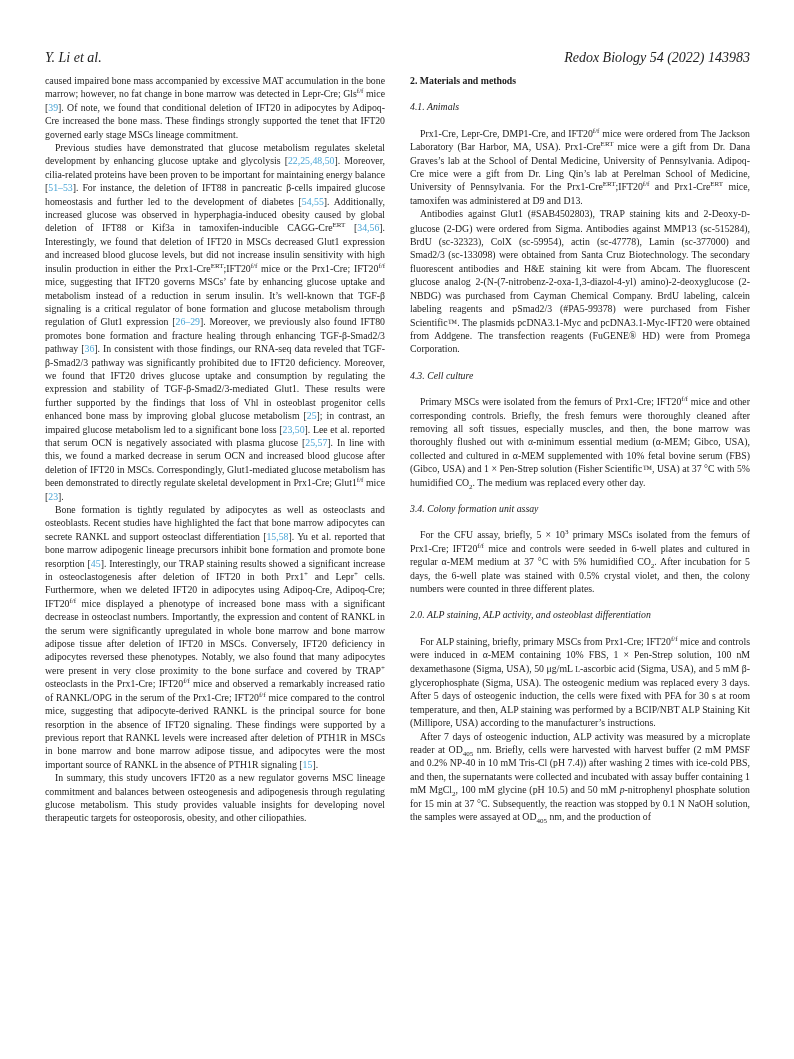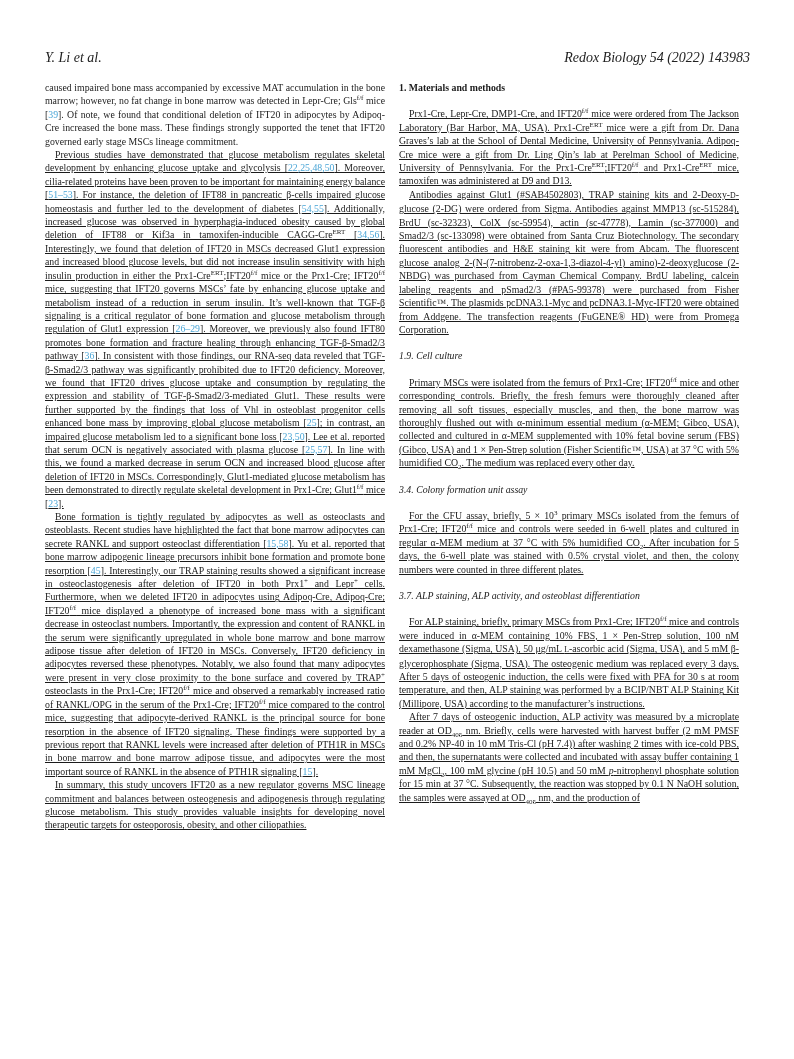--- a/index.html
+++ b/index.html
@@ -2,24 +2,24 @@
 <html lang="en" style="--cite: #4aa5d6;"><head>
 <meta charset="utf-8">
 <style>
   html,body{margin:0;padding:0;background:#ffffff;}
   .page{
     position:relative;width:794px;height:1059px;background:#fff;box-sizing:border-box;
     padding:50px 44px 0 45px;
     font-family:"Liberation Serif","DejaVu Serif",serif;color:#1b1b1b;overflow:hidden;
   }
   .header{display:flex;justify-content:space-between;font-style:italic;font-size:14px;color:#222;}
-  .columns{display:flex;gap:14px;margin-top:15px;}
+  .columns{display:flex;gap:25px;margin-top:8px;}
   .col{width:340px;font-size:9.8px;line-height:13.4px;text-align:justify;hyphens:auto;-webkit-hyphens:auto;}
   .para{margin:0;}
-  .para.indent{text-indent:10px;text-decoration:underline;}
+  .para.indent{text-indent:10px;}
   .sec-heading{font-size:9.8px;font-weight:bold;margin:0 0 13px 0;line-height:13.4px;}
   .sub-heading{font-size:9.8px;font-style:italic;font-weight:normal;margin:13px 0;line-height:13.4px;}
   .cite{color:var(--cite,#4aa5d6);}
   sup,sub{font-size:7px;line-height:0;}
   .sc{font-size:7.8px;}
   .it{font-style:italic;}
   .pagenum{position:absolute;left:0;right:0;bottom:32px;text-align:center;font-size:8.2px;color:#333;}
 </style>
 </head>
 <body>
@@ -30,25 +30,26 @@
     <span>Redox Biology 54 (2022) 143983</span>
   </div>
   <div class="columns">
     <div class="col" id="left-col">
         <p class="para">caused impaired bone mass accompanied by excessive MAT accumulation in the bone marrow; however, no fat change in bone marrow was detected in Lepr-Cre; Gls<sup>f/f</sup> mice [<span class="cite">39</span>]. Of note, we found that conditional deletion of IFT20 in adipocytes by Adipoq-Cre increased the bone mass. These findings strongly supported the tenet that IFT20 governed early stage MSCs lineage commitment.</p>
         <p class="para indent">Previous studies have demonstrated that glucose metabolism regulates skeletal development by enhancing glucose uptake and glycolysis [<span class="cite">22,25,48,50</span>]. Moreover, cilia-related proteins have been proven to be important for maintaining energy balance [<span class="cite">51–53</span>]. For instance, the deletion of IFT88 in pancreatic β-cells impaired glucose homeostasis and further led to the development of diabetes [<span class="cite">54,55</span>]. Additionally, increased glucose was observed in hyperphagia-induced obesity caused by global deletion of IFT88 or Kif3a in tamoxifen-inducible CAGG-Cre<sup>ERT</sup> [<span class="cite">34,56</span>]. Interestingly, we found that deletion of IFT20 in MSCs decreased Glut1 expression and increased blood glucose levels, but did not increase insulin sensitivity with high insulin production in either the Prx1-Cre<sup>ERT</sup>;IFT20<sup>f/f</sup> mice or the Prx1-Cre; IFT20<sup>f/f</sup> mice, suggesting that IFT20 governs MSCs’ fate by enhancing glucose uptake and metabolism instead of a reduction in serum insulin. It’s well-known that TGF-β signaling is a critical regulator of bone formation and glucose metabolism through regulation of Glut1 expression [<span class="cite">26–29</span>]. Moreover, we previously also found IFT80 promotes bone formation and fracture healing through enhancing TGF-β-Smad2/3 pathway [<span class="cite">36</span>]. In consistent with those findings, our RNA-seq data reveled that TGF-β-Smad2/3 pathway was significantly prohibited due to IFT20 deficiency. Moreover, we found that IFT20 drives glucose uptake and consumption by regulating the expression and stability of TGF-β-Smad2/3-mediated Glut1. These results were further supported by the findings that loss of Vhl in osteoblast progenitor cells enhanced bone mass by improving global glucose metabolism [<span class="cite">25</span>]; in contrast, an impaired glucose metabolism led to a significant bone loss [<span class="cite">23,50</span>]. Lee et al. reported that serum OCN is negatively associated with plasma glucose [<span class="cite">25,57</span>]. In line with this, we found a marked decrease in serum OCN and increased blood glucose after deletion of IFT20 in MSCs. Correspondingly, Glut1-mediated glucose metabolism has been demonstrated to directly regulate skeletal development in Prx1-Cre; Glut1<sup>f/f</sup> mice [<span class="cite">23</span>].</p>
         <p class="para indent">Bone formation is tightly regulated by adipocytes as well as osteoclasts and osteoblasts. Recent studies have highlighted the fact that bone marrow adipocytes can secrete RANKL and support osteoclast differentiation [<span class="cite">15,58</span>]. Yu et al. reported that bone marrow adipogenic lineage precursors inhibit bone formation and promote bone resorption [<span class="cite">45</span>]. Interestingly, our TRAP staining results showed a significant increase in osteoclastogenesis after deletion of IFT20 in both Prx1<sup>+</sup> and Lepr<sup>+</sup> cells. Furthermore, when we deleted IFT20 in adipocytes using Adipoq-Cre, Adipoq-Cre; IFT20<sup>f/f</sup> mice displayed a phenotype of increased bone mass with a significant decrease in osteoclast numbers. Importantly, the expression and content of RANKL in the serum were significantly upregulated in whole bone marrow and bone marrow adipose tissue after deletion of IFT20 in MSCs. Conversely, IFT20 deficiency in adipocytes reversed these phenotypes. Notably, we also found that many adipocytes were present in very close proximity to the bone surface and covered by TRAP<sup>+</sup> osteoclasts in the Prx1-Cre; IFT20<sup>f/f</sup> mice and observed a remarkably increased ratio of RANKL/OPG in the serum of the Prx1-Cre; IFT20<sup>f/f</sup> mice compared to the control mice, suggesting that adipocyte-derived RANKL is the principal source for bone resorption in the absence of IFT20 signaling. These findings were supported by a previous report that RANKL levels were increased after deletion of PTH1R in MSCs in bone marrow and bone marrow adipose tissue, and adipocytes were the most important source of RANKL in the absence of PTH1R signaling [<span class="cite">15</span>].</p>
         <p class="para indent">In summary, this study uncovers IFT20 as a new regulator governs MSC lineage commitment and balances between osteogenesis and adipogenesis through regulating glucose metabolism. This study provides valuable insights for developing novel therapeutic targets for osteoporosis, obesity, and other ciliopathies.</p>
       </div>
     <div class="col" id="right-col">
-        <h2 class="sec-heading">1. Materials and methods</h2>
+        <h2 class="sec-heading">2. Materials and methods</h2>
+        <h3 class="sub-heading">4.1. Animals</h3>
         <p class="para indent">Prx1-Cre, Lepr-Cre, DMP1-Cre, and IFT20<sup>f/f</sup> mice were ordered from The Jackson Laboratory (Bar Harbor, MA, USA). Prx1-Cre<sup>ERT</sup> mice were a gift from Dr. Dana Graves’s lab at the School of Dental Medicine, University of Pennsylvania. Adipoq-Cre mice were a gift from Dr. Ling Qin’s lab at Perelman School of Medicine, University of Pennsylvania. For the Prx1-Cre<sup>ERT</sup>;IFT20<sup>f/f</sup> and Prx1-Cre<sup>ERT</sup> mice, tamoxifen was administered at D9 and D13.</p>
         <p class="para indent">Antibodies against Glut1 (#SAB4502803), TRAP staining kits and 2-Deoxy-<span class="sc">D</span>-glucose (2-DG) were ordered from Sigma. Antibodies against MMP13 (sc-515284), BrdU (sc-32323), ColX (sc-59954), actin (sc-47778), Lamin (sc-377000) and Smad2/3 (sc-133098) were obtained from Santa Cruz Biotechnology. The secondary fluorescent antibodies and H&amp;E staining kit were from Abcam. The fluorescent glucose analog 2-(N-(7-nitrobenz-2-oxa-1,3-diazol-4-yl) amino)-2-deoxyglucose (2-NBDG) was purchased from Cayman Chemical Company. BrdU labeling, calcein labeling reagents and pSmad2/3 (#PA5-99378) were purchased from Fisher Scientific™. The plasmids pcDNA3.1-Myc and pcDNA3.1-Myc-IFT20 were obtained from Addgene. The transfection reagents (FuGENE® HD) were from Promega Corporation.</p>
-        <h3 class="sub-heading">1.9. Cell culture</h3>
+        <h3 class="sub-heading">4.3. Cell culture</h3>
         <p class="para indent">Primary MSCs were isolated from the femurs of Prx1-Cre; IFT20<sup>f/f</sup> mice and other corresponding controls. Briefly, the fresh femurs were thoroughly cleaned after removing all soft tissues, especially muscles, and then, the bone marrow was thoroughly flushed out with α-minimum essential medium (α-MEM; Gibco, USA), collected and cultured in α-MEM supplemented with 10% fetal bovine serum (FBS) (Gibco, USA) and 1 × Pen-Strep solution (Fisher Scientific™, USA) at 37 °C with 5% humidified CO<sub>2</sub>. The medium was replaced every other day.</p>
         <h3 class="sub-heading">3.4. Colony formation unit assay</h3>
         <p class="para indent">For the CFU assay, briefly, 5 × 10<sup>3</sup> primary MSCs isolated from the femurs of Prx1-Cre; IFT20<sup>f/f</sup> mice and controls were seeded in 6-well plates and cultured in regular α-MEM medium at 37 °C with 5% humidified CO<sub>2</sub>. After incubation for 5 days, the 6-well plate was stained with 0.5% crystal violet, and then, the colony numbers were counted in three different plates.</p>
-        <h3 class="sub-heading">3.7. ALP staining, ALP activity, and osteoblast differentiation</h3>
+        <h3 class="sub-heading">2.0. ALP staining, ALP activity, and osteoblast differentiation</h3>
         <p class="para indent">For ALP staining, briefly, primary MSCs from Prx1-Cre; IFT20<sup>f/f</sup> mice and controls were induced in α-MEM containing 10% FBS, 1 × Pen-Strep solution, 100 nM dexamethasone (Sigma, USA), 50 μg/mL <span class="sc">L</span>-ascorbic acid (Sigma, USA), and 5 mM β-glycerophosphate (Sigma, USA). The osteogenic medium was replaced every 3 days. After 5 days of osteogenic induction, the cells were fixed with PFA for 30 s at room temperature, and then, ALP staining was performed by a BCIP/NBT ALP Staining Kit (Millipore, USA) according to the manufacturer’s instructions.</p>
         <p class="para indent">After 7 days of osteogenic induction, ALP activity was measured by a microplate reader at OD<sub>405</sub> nm. Briefly, cells were harvested with harvest buffer (2 mM PMSF and 0.2% NP-40 in 10 mM Tris-Cl (pH 7.4)) after washing 2 times with ice-cold PBS, and then, the supernatants were collected and incubated with assay buffer containing 1 mM MgCl<sub>2</sub>, 100 mM glycine (pH 10.5) and 50 mM <span class="it">p</span>-nitrophenyl phosphate solution for 15 min at 37 °C. Subsequently, the reaction was stopped by 0.1 N NaOH solution, the samples were assayed at OD<sub>405</sub> nm, and the production of</p>
       </div>
   </div>
 </div>
 
 </body></html>

